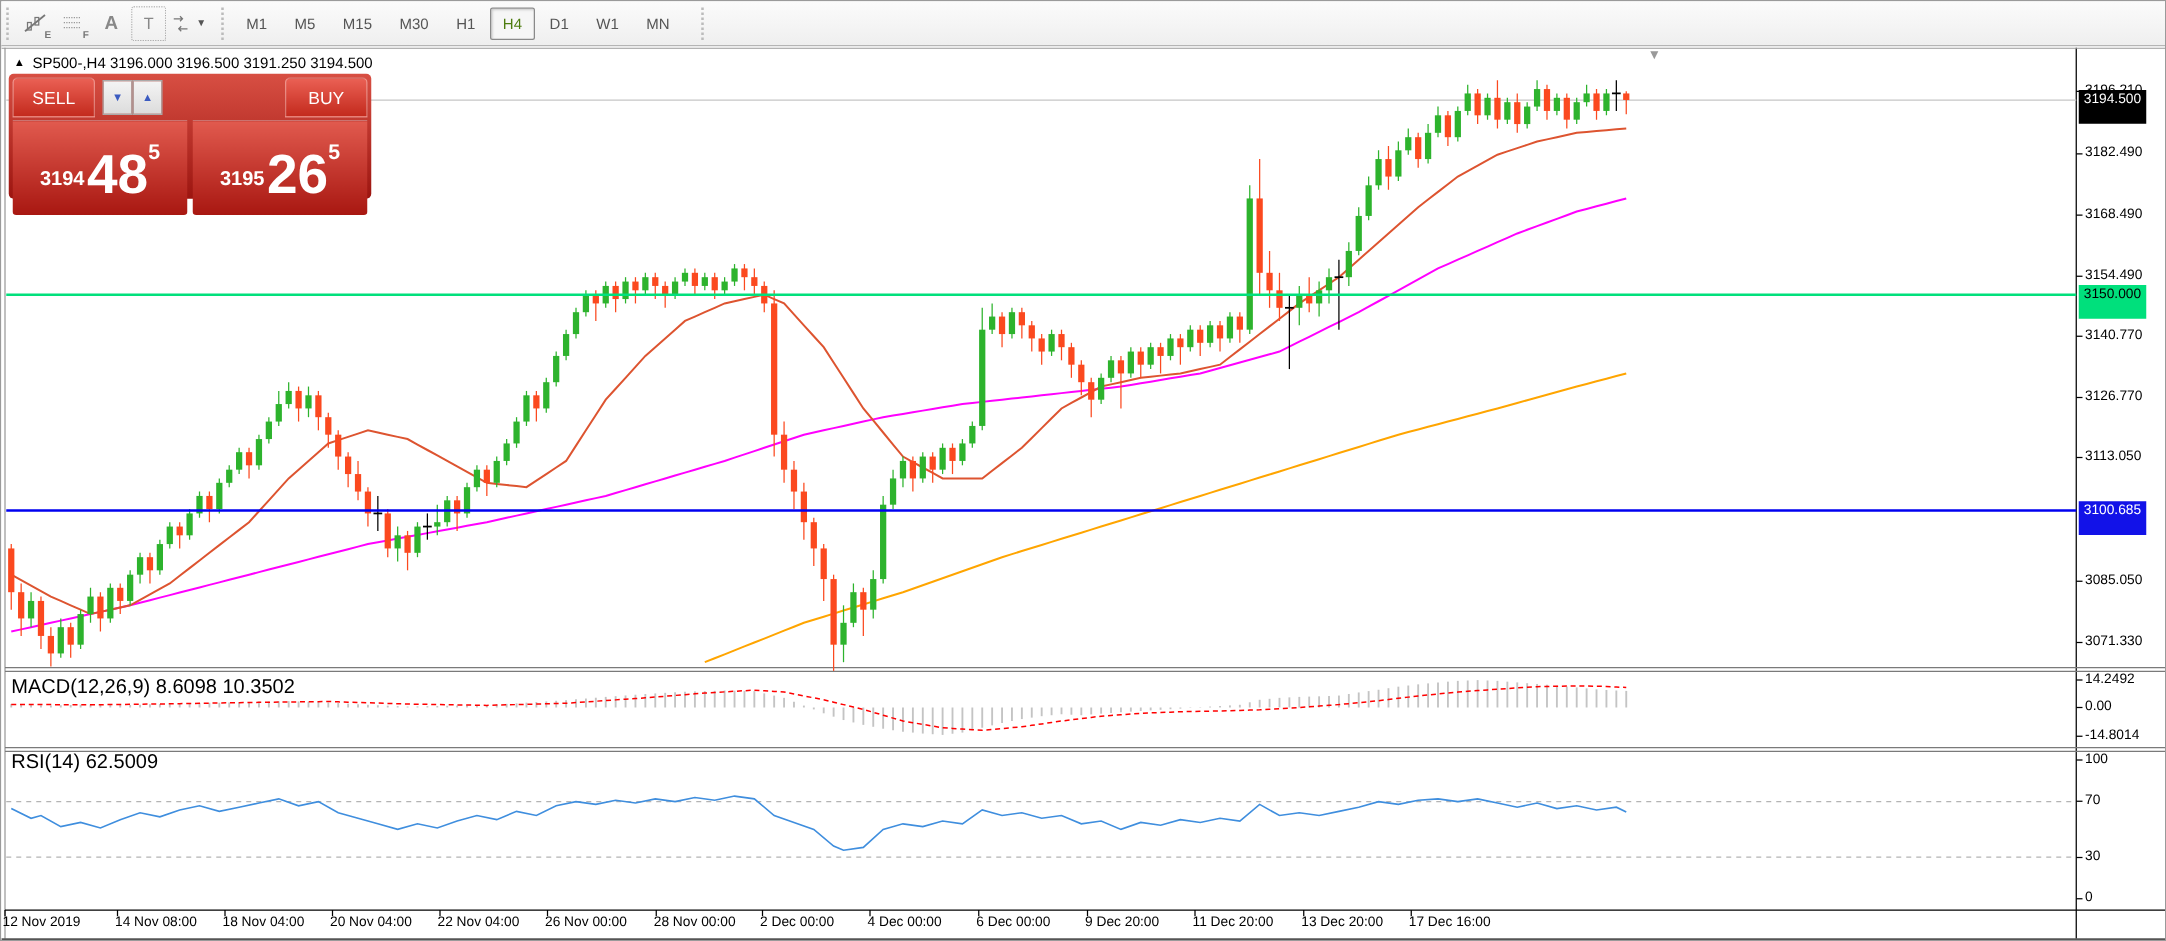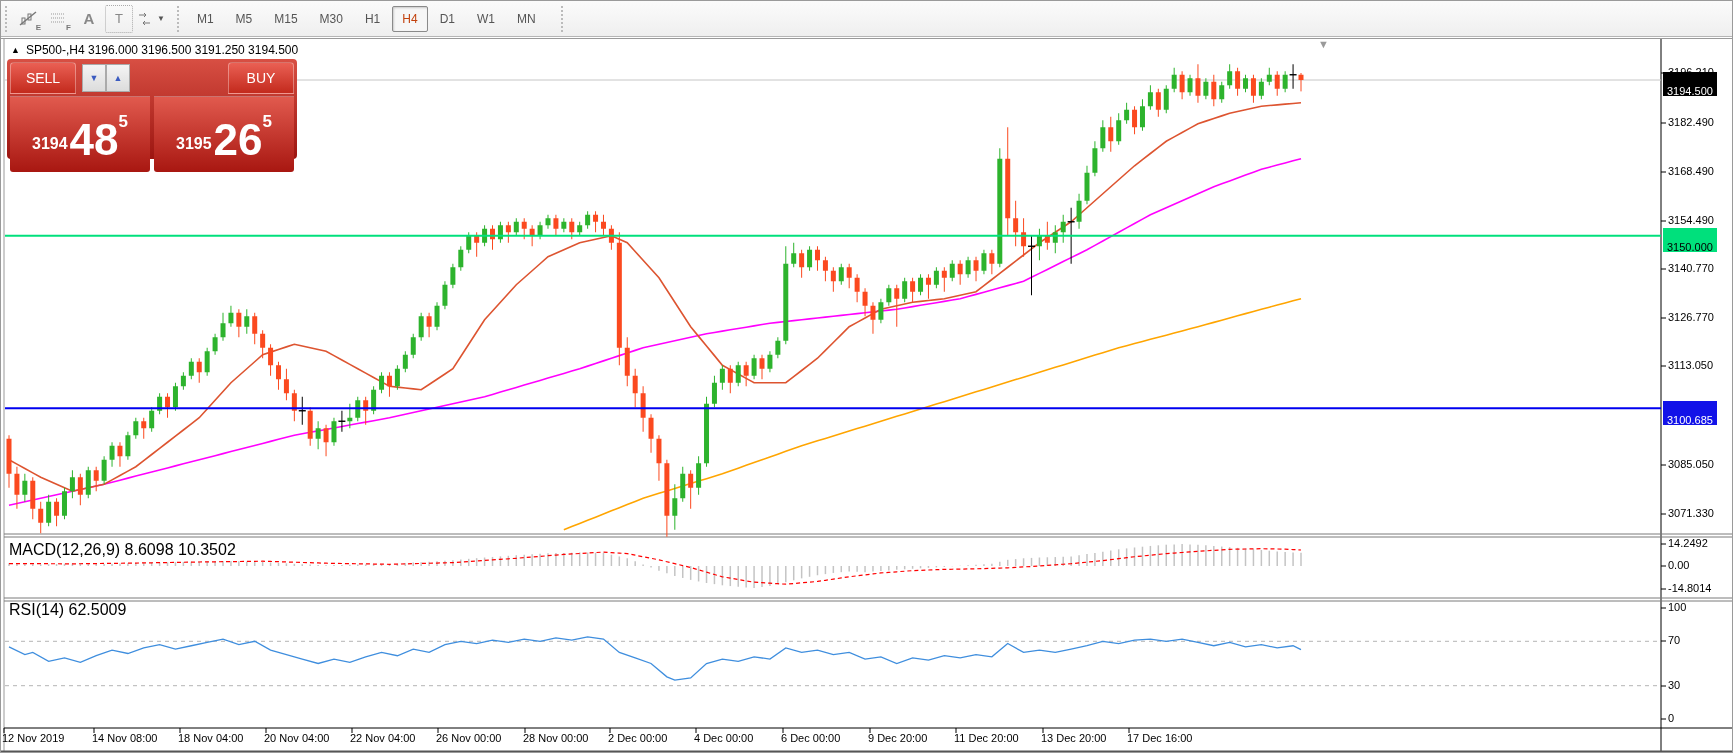--- a/index.html
+++ b/index.html
@@ -6,21 +6,21 @@
   *{box-sizing:border-box;}
   .app{position:relative;width:1733px;height:753px;background:#fff;font-family:"Liberation Sans",sans-serif;overflow:hidden;border:1px solid #9a9a9a;}
   
   .toolbar{position:absolute;left:0;top:0;width:1733px;height:36px;background:linear-gradient(#fbfbfb,#efefef);border-bottom:1px solid #b5b5b5;display:flex;align-items:center;}
   .tb-handle{width:5px;height:26px;margin:0 4px;border-left:2px dotted #bbb;}
   .tb-btn{height:28px;min-width:28px;margin:0 1px;display:flex;align-items:center;justify-content:center;color:#666;font-size:13px;border:1px solid transparent;border-radius:2px;position:relative;}
   .tb-btn svg{display:block;}
   .tb-sub{position:absolute;right:1px;bottom:0;font-size:8px;color:#777;font-weight:bold;}
   .tb-caret{font-size:8px;color:#555;margin-left:3px;}
   .tf-btn{height:26px;padding:0 9px;margin:0 1px;display:flex;align-items:center;color:#555;font-size:12px;border:1px solid transparent;border-radius:2px;}
-  .tf-btn.active{border:1px solid #8a8a8a;background:#f6f6f6;box-shadow:inset 1px 1px 2px rgba(0,0,0,.18);color:#c2410c;}
+  .tf-btn.active{border:1px solid #8a8a8a;background:#f6f6f6;box-shadow:inset 1px 1px 2px rgba(0,0,0,.18);color:#4d7c0f;}
   
   .surface{position:absolute;left:0;top:37px;width:1733px;height:716px;background:#fff;}
   #chart-svg{position:absolute;left:0;top:0;}
   .symbol-header{position:absolute;left:10px;top:5px;font-size:12px;color:#000;display:flex;align-items:center;gap:6px;}
   .symbol-caret{font-size:9px;color:#000;}
   
   .trade-panel{position:absolute;left:6px;top:21px;width:290px;height:100px;background:linear-gradient(180deg,#d84f43,#9c1510);border-radius:4px;padding:3px;}
   .tp-row{display:flex;height:32px;align-items:stretch;}
   .tp-sell,.tp-buy{width:66px;display:flex;align-items:center;justify-content:center;color:#fff;font-size:14px;background:linear-gradient(180deg,#ea6054,#c32a1d);border:1px solid rgba(255,255,255,.35);border-radius:4px 4px 0 0;}
   .tp-spin{display:flex;flex:1;margin:2px 6px 0 6px;height:28px;}
@@ -29,21 +29,21 @@
   .tp-tiles{display:flex;gap:4px;height:76px;margin-top:2px;}
   .tp-tile{flex:1;background:linear-gradient(180deg,#e15a4e,#a81711);border-top:1px solid rgba(255,255,255,.4);border-radius:0 0 3px 3px;display:flex;align-items:center;justify-content:center;color:#fff;}
   .tp-small{font-size:16px;font-weight:bold;margin-top:18px;}
   .tp-big{font-size:44px;font-weight:bold;line-height:1;margin-left:2px;margin-top:10px;}
   .tp-sup{font-size:17px;font-weight:bold;margin-bottom:26px;}
   
   .annotation{position:absolute;left:1238px;top:210px;font-size:47px;color:#fd1a1a;font-family:"DejaVu Sans",sans-serif;white-space:nowrap;}
   .shift-marker{position:absolute;left:1317px;top:0px;color:#9a9a9a;font-size:11px;}
   
   .ax-label{position:absolute;left:1667px;font-size:11px;color:#000;white-space:nowrap;}
-  .badge{position:absolute;left:1662px;height:15px;line-height:15px;font-size:11px;padding:12px 4px;white-space:nowrap;z-index:5;}
+  .badge{position:absolute;left:1662px;height:27px;line-height:15px;font-size:11px;padding:0 4px;white-space:nowrap;z-index:5;}
   .ind-label{position:absolute;font-size:16px;color:#000;white-space:nowrap;}
   .time-label{position:absolute;top:695px;font-size:11px;color:#000;white-space:nowrap;}
 </style>
 </head>
 <body>
 
 <div class="app">
 
   <div class="toolbar">
     <div class="tb-handle"></div>

